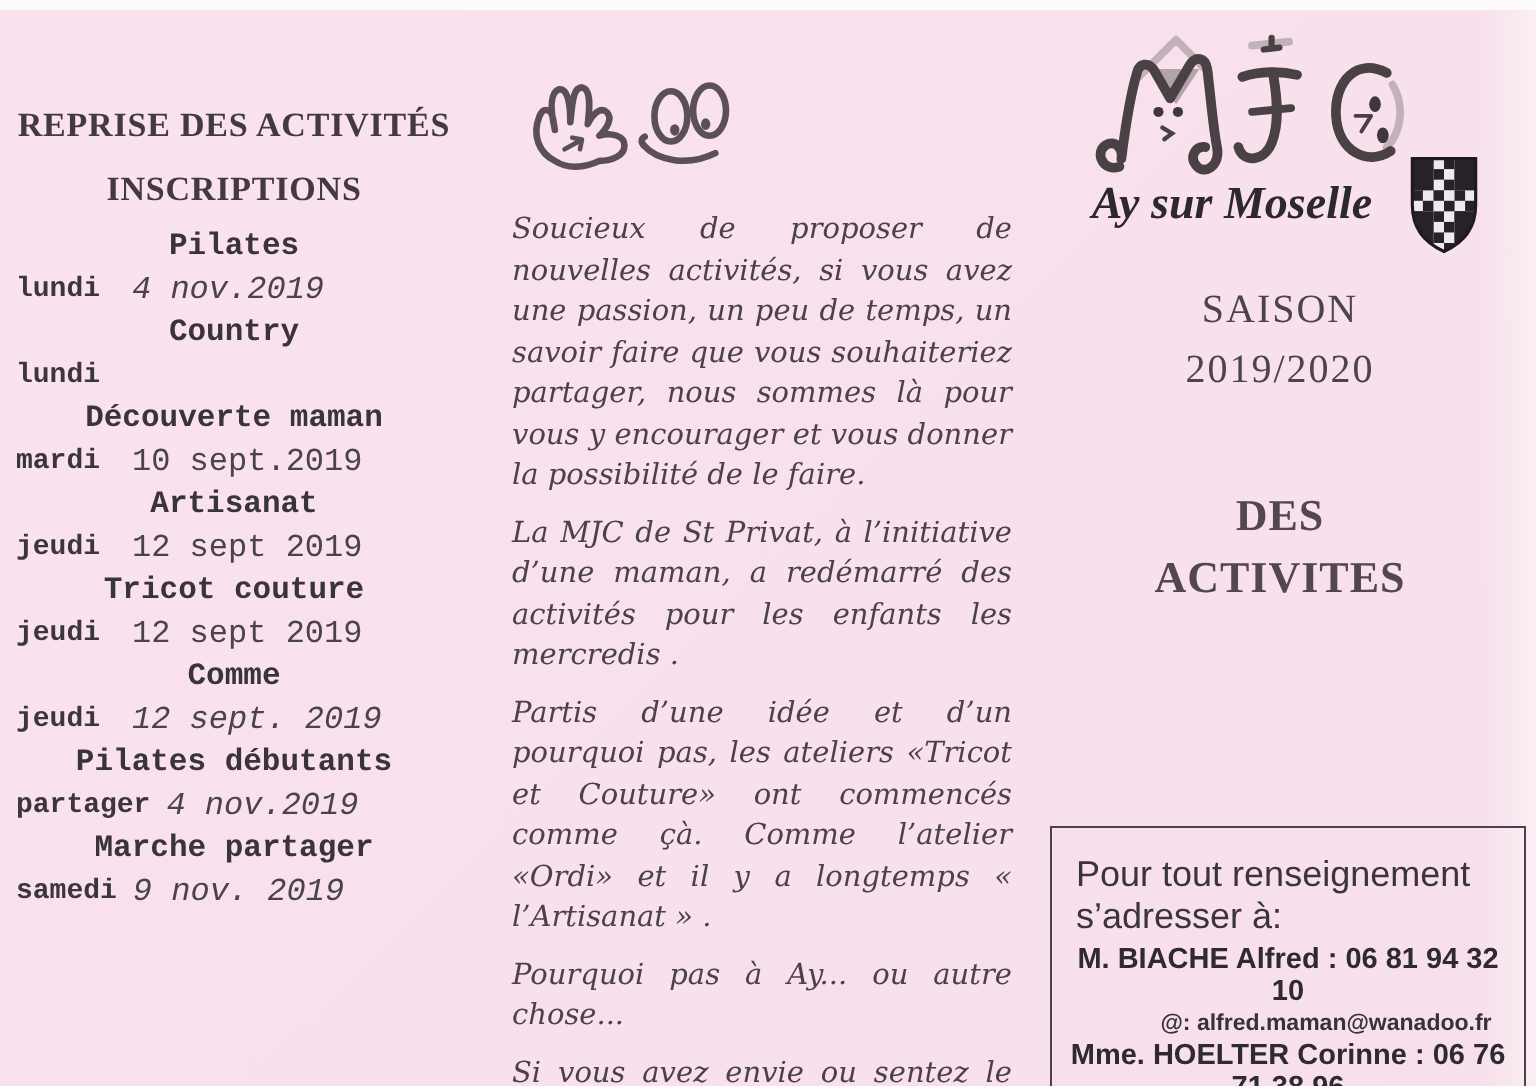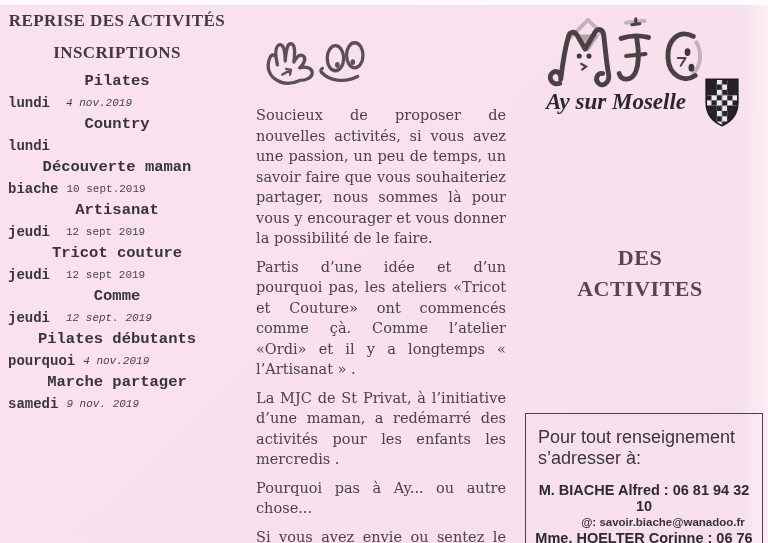--- a/index.html
+++ b/index.html
@@ -13,41 +13,41 @@
     background:linear-gradient(135deg,#fae3ee 0%, #f8e1ec 55%, #f7e0eb 100%);
   }
   .edge-right {
     position:absolute; right:0; top:0; bottom:0; width:28px;
     background:linear-gradient(90deg, rgba(255,255,255,0), rgba(255,255,255,0.45));
   }
 
   
   .col-left { position:absolute; left:0; top:0; width:250px; }
   .sch-title {
-    width:234px; text-align:center;
+    padding-top:42px; width:234px; text-align:center;
     font-family:"Liberation Serif", serif; font-weight:bold;
     font-size:17px; letter-spacing:.4px; line-height:32px; color:#423a40;
   }
   .sch-list { margin-top:2px; width:240px;font-family:Liberation Mono, monospace; }
   .act-name {
     width:234px; text-align:center; font-weight:bold; font-size:15.5px;
     line-height:21.5px; color:#39333a;
   }
   .act-meta { display:flex; padding-left:8px; line-height:21.5px; align-items:flex-start; }
   .act-day { font-weight:bold; font-size:14px; color:#3b353c; min-width:50px; }
-  .act-date { margin-left:8px; font-size:11px; color:#4a434a; }
+  .act-date { margin-left:8px; font-size:16px; color:#4a434a; }
   .it { font-style:italic; }
 
   
   .col-mid { position:absolute; left:256px; top:0; width:252px; }
   .doodle { margin:27px 0 0 5px; display:block; }
   .mid-text { margin-top:9px; }
   .mid-text p {
     margin:0 0 8px 0; width:250px; text-align:justify;
-    font-family:"DejaVu Serif", serif; 
+    font-family:"DejaVu Serif", serif; font-style:italic;
     font-size:14.5px; line-height:20.5px; color:#4b4149;
   }
 
   
   .col-right { position:absolute; left:512px; top:0; width:256px; height:538px; }
   .mjc-logo { position:absolute; left:30px; top:10px; }
   .town {
     position:absolute; left:4px; top:84px; width:200px; text-align:center;
     font-family:"Liberation Serif", serif; font-weight:bold; font-style:italic;
     font-size:23px; color:#2d282d;
@@ -61,21 +61,21 @@
   .headline {
     position:absolute; top:237px; left:0; width:256px; text-align:center;
     font-family:"Liberation Serif", serif; font-weight:bold; font-size:22px;
     letter-spacing:.5px; line-height:31px; color:#51474d;
   }
   .contact {
     position:absolute; top:408px; left:13px; width:228px;
     border:1.5px solid #49434a; padding:13px 4px 12px 4px;
   }
   .c-intro { font-size:18px; color:#3a3539; padding-left:8px; }
-  .c-line1 { margin-top:13px; text-align:center; font-weight:bold; font-size:14.5px; color:#2e2a2f; }
+  .c-line1 { margin-top:3px; text-align:center; font-weight:bold; font-size:14.5px; color:#2e2a2f; }
   .c-line2 { margin-top:2px; text-align:center; padding-left:38px; font-weight:bold; font-size:11.5px; color:#37323a; }
   .c-line3 { margin-top:2px; text-align:center; font-weight:bold; font-size:14.5px; color:#2e2a2f; }
 </style>
 </head>
 <body>
 
 <div class="page">
   <div class="edge-right"></div>
 
   <div class="col-left">
@@ -95,21 +95,21 @@
       <div>
         <div class="act-name">Country</div>
         <div class="act-meta">
           <span class="act-day">lundi</span>
           <span class="act-date"></span>
         </div>
       </div>
       <div>
         <div class="act-name">Découverte maman</div>
         <div class="act-meta">
-          <span class="act-day">biache</span>
+          <span class="act-day">mardi</span>
           <span class="act-date">10 sept.2019</span>
         </div>
       </div>
       <div>
         <div class="act-name">Artisanat</div>
         <div class="act-meta">
           <span class="act-day">jeudi</span>
           <span class="act-date">12 sept 2019</span>
         </div>
       </div>
@@ -123,21 +123,21 @@
       <div>
         <div class="act-name">Comme</div>
         <div class="act-meta">
           <span class="act-day">jeudi</span>
           <span class="act-date it">12 sept. 2019</span>
         </div>
       </div>
       <div>
         <div class="act-name">Pilates débutants</div>
         <div class="act-meta">
-          <span class="act-day">pourquoi</span>
+          <span class="act-day">partager</span>
           <span class="act-date it">4 nov.2019</span>
         </div>
       </div>
       <div>
         <div class="act-name">Marche partager</div>
         <div class="act-meta">
           <span class="act-day">samedi</span>
           <span class="act-date it">9 nov. 2019</span>
         </div>
       </div>
@@ -153,22 +153,22 @@
         <ellipse cx="97" cy="24" rx="8.5" ry="13"></ellipse>
         <path d="M63 42 C61.5 40.5 61.5 38.5 63.5 37.5"></path>
         <path d="M63 42 C70 50 86 53 100 46"></path>
       </g>
       <ellipse cx="79" cy="34" rx="2.4" ry="3" fill="#5a5056"></ellipse>
       <ellipse cx="95" cy="31" rx="2.4" ry="3" fill="#5a5056"></ellipse>
     </svg>
 
     <div class="mid-text">
       <p>Soucieux de proposer de nouvelles activités, si vous avez une passion, un peu de temps, un savoir faire que vous souhaiteriez partager, nous sommes là pour vous y encourager et vous donner la possibilité de le faire.</p>
+      <p>La MJC de St Privat, à l’initiative d’une maman, a redémarré des activités pour les enfants les mercredis .</p>
       <p>Partis d’une idée et d’un pourquoi pas, les ateliers «Tricot et Couture» ont commencés comme çà. Comme l’atelier «Ordi» et il y a longtemps « l’Artisanat » .</p>
-      <p>La MJC de St Privat, à l’initiative d’une maman, a redémarré des activités pour les enfants les mercredis .</p>
       <p>Pourquoi pas à Ay... ou autre chose...</p>
       <p>Si vous avez envie ou sentez le besoin de vous investir, rejoignez nous. Nous sommes ouverts à toutes suggestions.</p>
 
     </div>
   </div>
 
   <div class="col-right">
 
     <svg class="mjc-logo" width="172" height="80" viewBox="0 0 172 82" fill="none">
 
@@ -218,26 +218,30 @@
       </defs>
       <g clip-path="url(#shieldClip)">
         <rect x="0" y="0" width="36" height="48" fill="#27222a"></rect>
         <g clip-path="url(#crossClip)">
           <rect x="0" y="0" width="36" height="48" fill="url(#chk)"></rect>
         </g>
       </g>
       <path d="M3 2 H33 V24 C33 35 27 42 18 46 C9 42 3 35 3 24 Z" fill="none" stroke="#1e1a20" stroke-width="1.5"></path>
     </svg>
 
+    <div class="season">
+      <div>SAISON</div>
+      <div>2019/2020</div>
+    </div>
 
     <div class="headline">
       <div>DES</div>
       <div>ACTIVITES</div>
     </div>
 
     <div class="contact">
       <div class="c-intro">Pour tout renseignement s’adresser à:</div>
       <div class="c-line1">M. BIACHE Alfred : 06 81 94 32 10</div>
-      <div class="c-line2">@: savoir.biache@wanadoo.fr</div>
+      <div class="c-line2">@: alfred.maman@wanadoo.fr</div>
       <div class="c-line3">Mme. HOELTER Corinne : 06 76 71 38 96</div>
     </div>
   </div>
 </div>
 
 </body></html>

